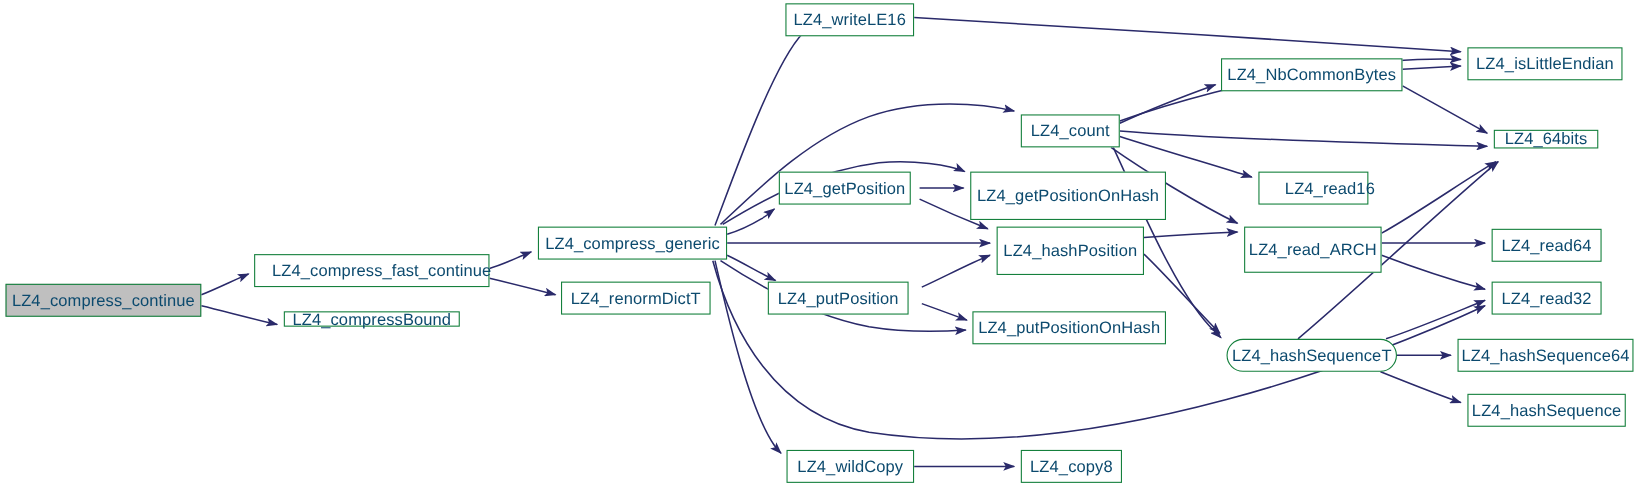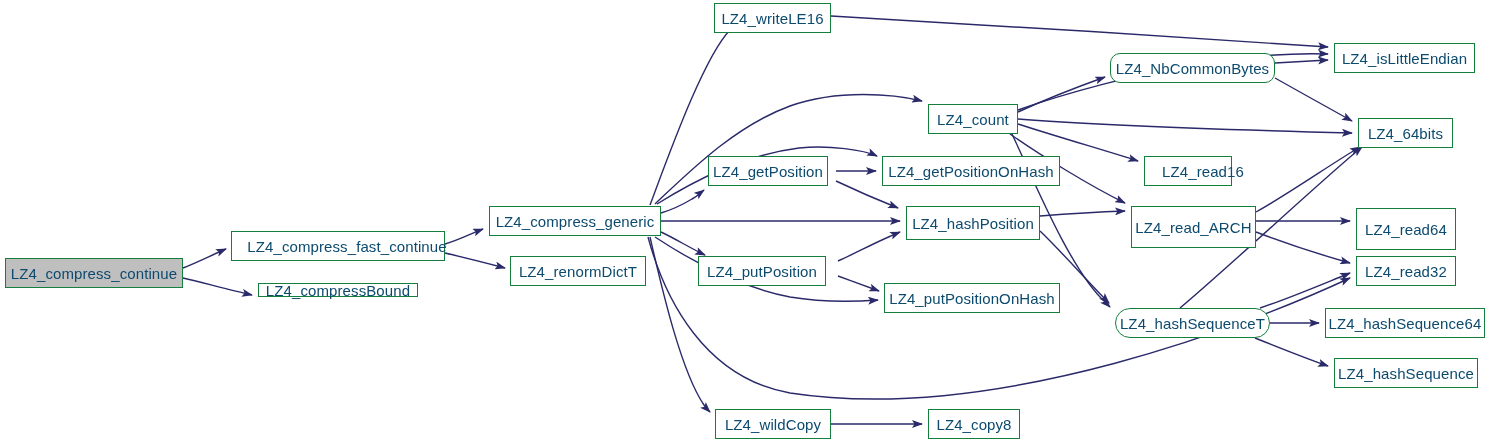--- a/index.html
+++ b/index.html
@@ -95,28 +95,28 @@
       <div class="node highlight" style="left: 5px; top: 258px; width: 178px; height: 30px;">LZ4_compress_continue</div>
       <div class="node" style="left: 231px; top: 231px; width: 214px; height: 30px; padding-left: 18px;">LZ4_compress_fast_continue</div>
       <div class="node" style="left: 258px; top: 283px; width: 160px; height: 14px;">LZ4_compressBound</div>
       <div class="node" style="left: 489px; top: 206px; width: 172px; height: 30px;">LZ4_compress_generic</div>
       <div class="node" style="left: 510px; top: 256px; width: 136px; height: 30px;">LZ4_renormDictT</div>
       <div class="node" style="left: 714px; top: 3px; width: 117px; height: 30px;">LZ4_writeLE16</div>
       <div class="node" style="left: 708px; top: 156px; width: 120px; height: 30px;">LZ4_getPosition</div>
       <div class="node" style="left: 698px; top: 256px; width: 128px; height: 30px;">LZ4_putPosition</div>
       <div class="node" style="left: 715px; top: 409px; width: 116px; height: 30px;">LZ4_wildCopy</div>
       <div class="node" style="left: 928px; top: 104px; width: 90px; height: 30px;">LZ4_count</div>
-      <div class="node" style="left: 882px; top: 156px; width: 178px; height: 30px;">LZ4_getPositionOnHash</div>
-      <div class="node" style="left: 906px; top: 206px; width: 134px; height: 34px;">LZ4_hashPosition</div>
+      <div class="node" style="left: 882px; top: 156px; width: 178px; height: 44px;">LZ4_getPositionOnHash</div>
+      <div class="node" style="left: 906px; top: 206px; width: 134px; height: 44px;">LZ4_hashPosition</div>
       <div class="node" style="left: 884px; top: 283px; width: 176px; height: 30px;">LZ4_putPositionOnHash</div>
       <div class="node" style="left: 928px; top: 409px; width: 92px; height: 30px;">LZ4_copy8</div>
-      <div class="node" style="left: 1110px; top: 53px; width: 165px; height: 30px; border-radius: 10px;">LZ4_NbCommonBytes</div>
-      <div class="node" style="left: 1144px; top: 156px; width: 88px; height: 30px; padding-left: 30px;">LZ4_read16</div>
+      <div class="node" style="left: 1110px; top: 53px; width: 165px; height: 30px;">LZ4_NbCommonBytes</div>
+      <div class="node" style="left: 1144px; top: 156px; width: 100px; height: 30px; padding-left: 30px;">LZ4_read16</div>
       <div class="node" style="left: 1131px; top: 206px; width: 125px; height: 42px;">LZ4_read_ARCH</div>
       <div class="node" style="left: 1115px; top: 308px; width: 155px; height: 30px; border-radius: 15px;">LZ4_hashSequenceT</div>
       <div class="node" style="left: 1334px; top: 43px; width: 141px; height: 30px;">LZ4_isLittleEndian</div>
-      <div class="node" style="left: 1358px; top: 118px; width: 95px; height: 30px;">LZ4_64bits</div>
-      <div class="node" style="left: 1356px; top: 208px; width: 100px; height: 42px; text-align: center;">LZ4_read64</div>
+      <div class="node" style="left: 1358px; top: 118px; width: 95px; height: 17px;">LZ4_64bits</div>
+      <div class="node" style="left: 1356px; top: 208px; width: 100px; height: 30px; text-align: center;">LZ4_read64</div>
       <div class="node" style="left: 1356px; top: 256px; width: 100px; height: 30px;">LZ4_read32</div>
       <div class="node" style="left: 1325px; top: 308px; width: 160px; height: 30px;">LZ4_hashSequence64</div>
       <div class="node" style="left: 1334px; top: 358px; width: 144px; height: 30px;">LZ4_hashSequence</div>
     </div>
 </div>
 
 </body></html>

